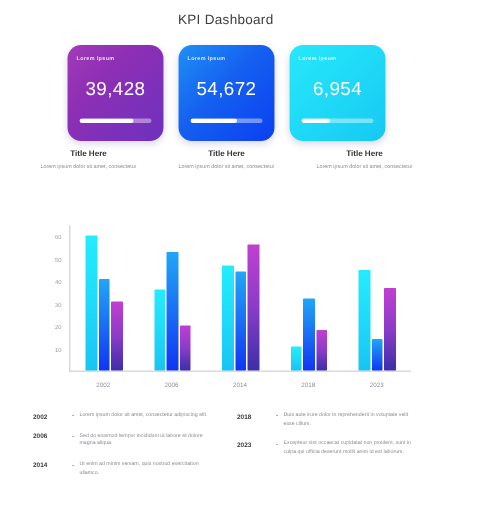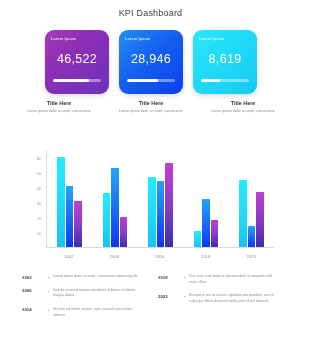--- a/index.html
+++ b/index.html
@@ -203,35 +203,35 @@
 </head>
 <body>
 
 <div id="page">
 
   <div class="page-title">KPI Dashboard</div>
 
   <div class="cards">
     <div class="card c1">
       <div class="card-label">Lorem Ipsum</div>
-      <div class="card-value">46,522</div>
+      <div class="card-value">39,428</div>
       <div class="card-bar">
           <i id="p0" style="width: 75%;"></i>
         </div>
     </div>
     <div class="card c2">
       <div class="card-label">Lorem Ipsum</div>
-      <div class="card-value">28,946</div>
+      <div class="card-value">54,672</div>
       <div class="card-bar">
           <i id="p1" style="width: 65%;"></i>
         </div>
     </div>
     <div class="card c3">
       <div class="card-label">Lorem Ipsum</div>
-      <div class="card-value">8,619</div>
+      <div class="card-value">6,954</div>
       <div class="card-bar">
           <i id="p2" style="width: 40%;"></i>
         </div>
     </div>
   </div>
 
   <div class="captions">
     <div class="caption">
       <div class="caption-title">Title Here</div>
       <div class="caption-desc">Lorem ipsum dolor sit amet, consectetur</div>

